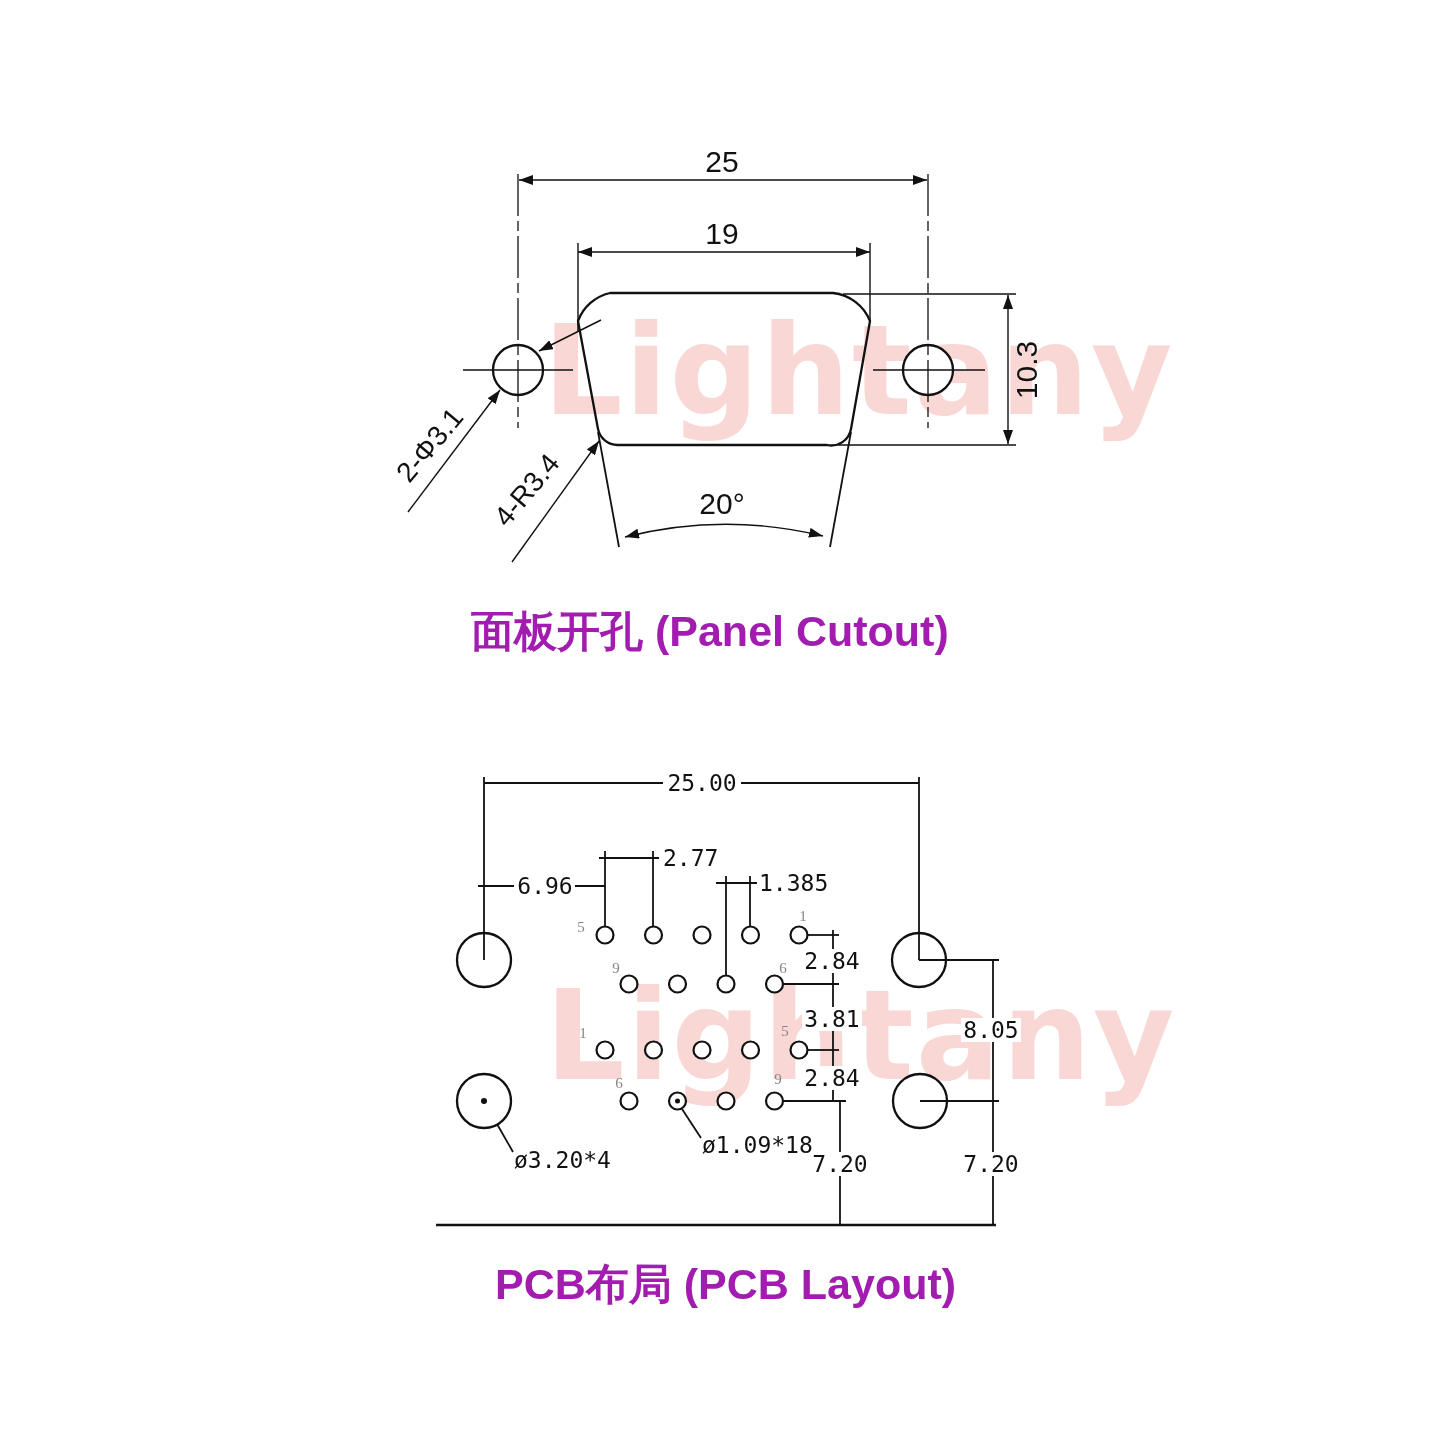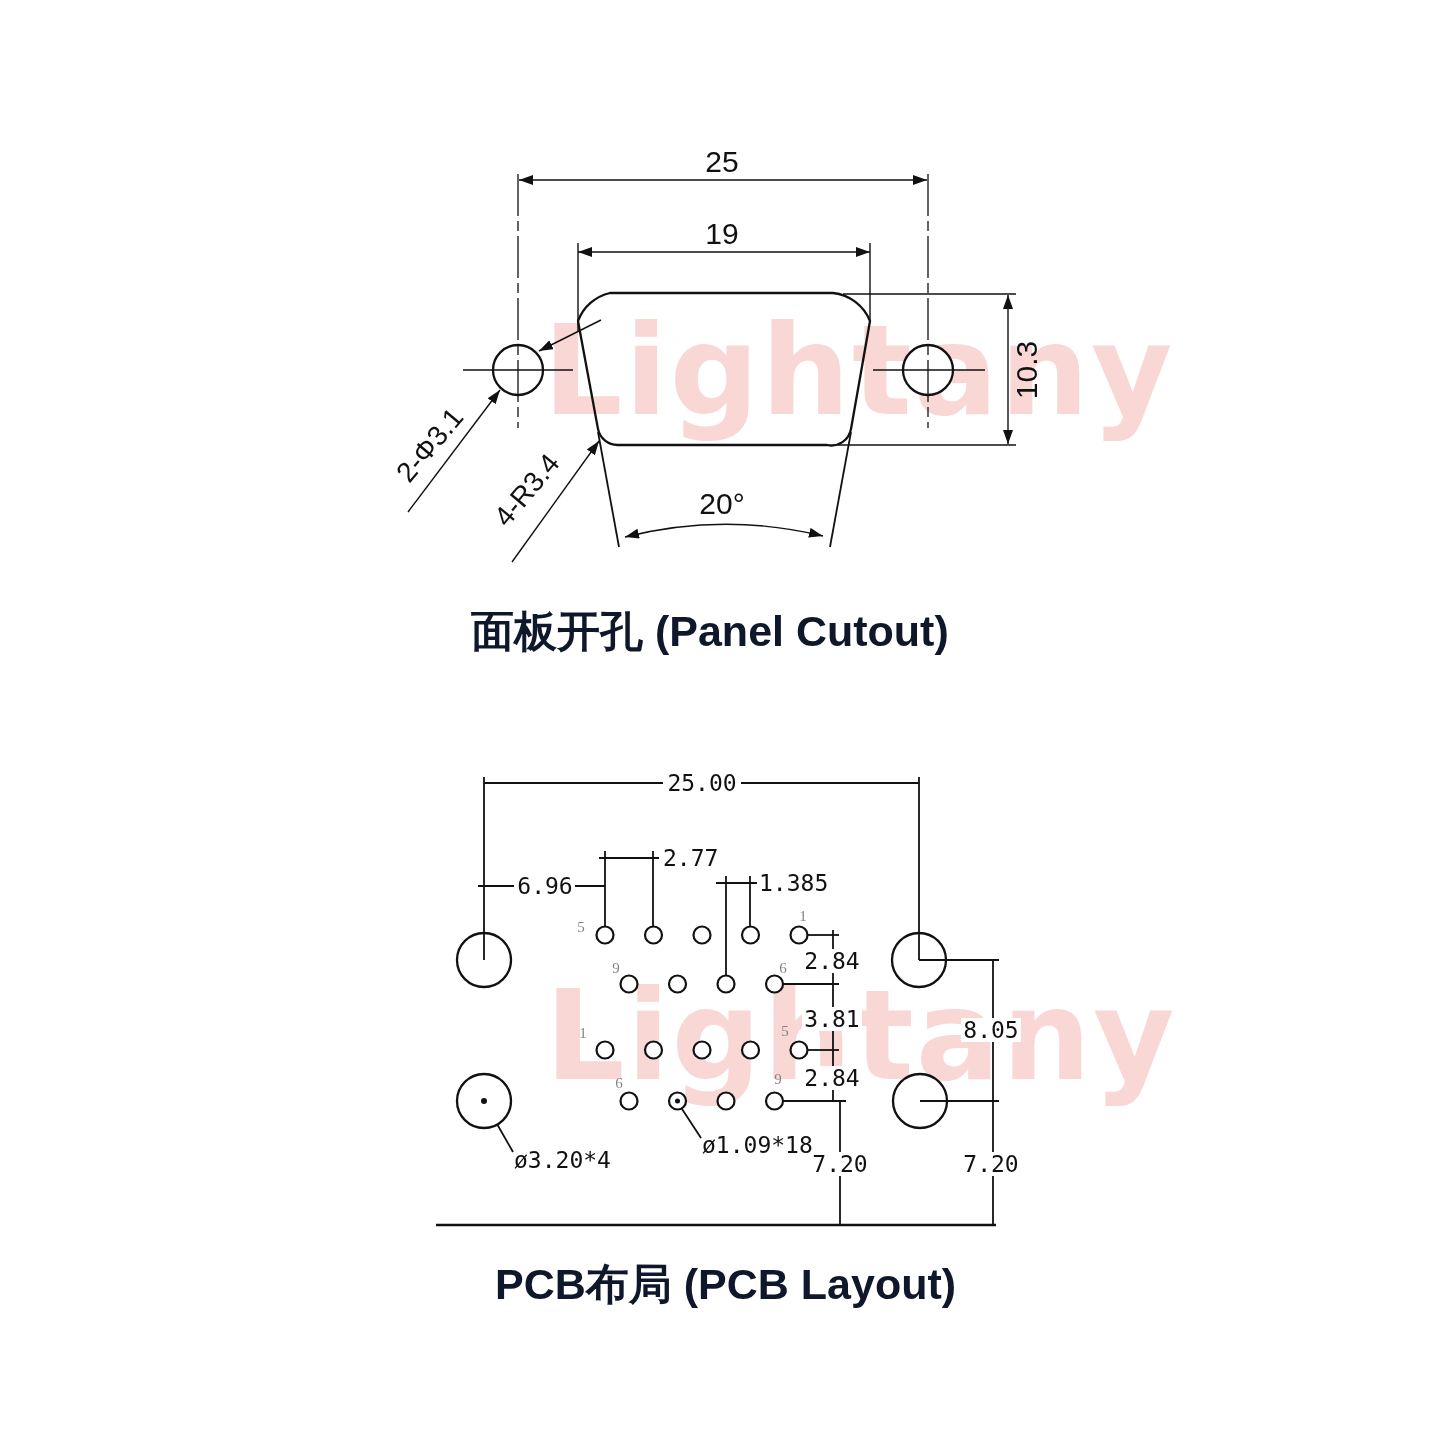--- a/index.html
+++ b/index.html
@@ -13,21 +13,21 @@
   .thick{stroke:#111;stroke-width:2.3;fill:none;}
   .cl{stroke:#111;stroke-width:1.3;fill:none;stroke-dasharray:42 5 10 5;}
   .hole{stroke:#111;stroke-width:2.3;fill:#ffffff;}
   .pin{stroke:#111;stroke-width:2.2;fill:#ffffff;}
   .t-dim{font-family:"Liberation Sans",sans-serif;font-size:30px;fill:#111;}
   .t-note{font-family:"Liberation Sans",sans-serif;font-size:28px;fill:#111;}
   .b-dim{font-family:"DejaVu Sans Mono","Liberation Mono",monospace;font-size:23px;fill:#111;}
   .pin-lbl{font-family:"Liberation Serif",serif;font-size:15px;fill:#858585;}
   .mask{fill:#ffffff;}
   .title{position:absolute;font-family:"Liberation Sans",sans-serif;font-weight:600;
-         font-size:43px;color:#0f172a;white-space:nowrap;}
+         font-size:43px;color:#a21caf;white-space:nowrap;}
 </style>
 </head>
 <body>
 
 <div id="stage">
 
   <div class="watermark" style="left: 543px; top: 308px; color: rgb(248, 215, 212);" style2="#f8d7d4">Lightany</div>
   <div class="watermark" style="left: 545px; top: 973px; color: rgb(248, 215, 212);">Lightany</div>
 
   <svg id="drawing" width="1440" height="1440" viewBox="0 0 1440 1440">

